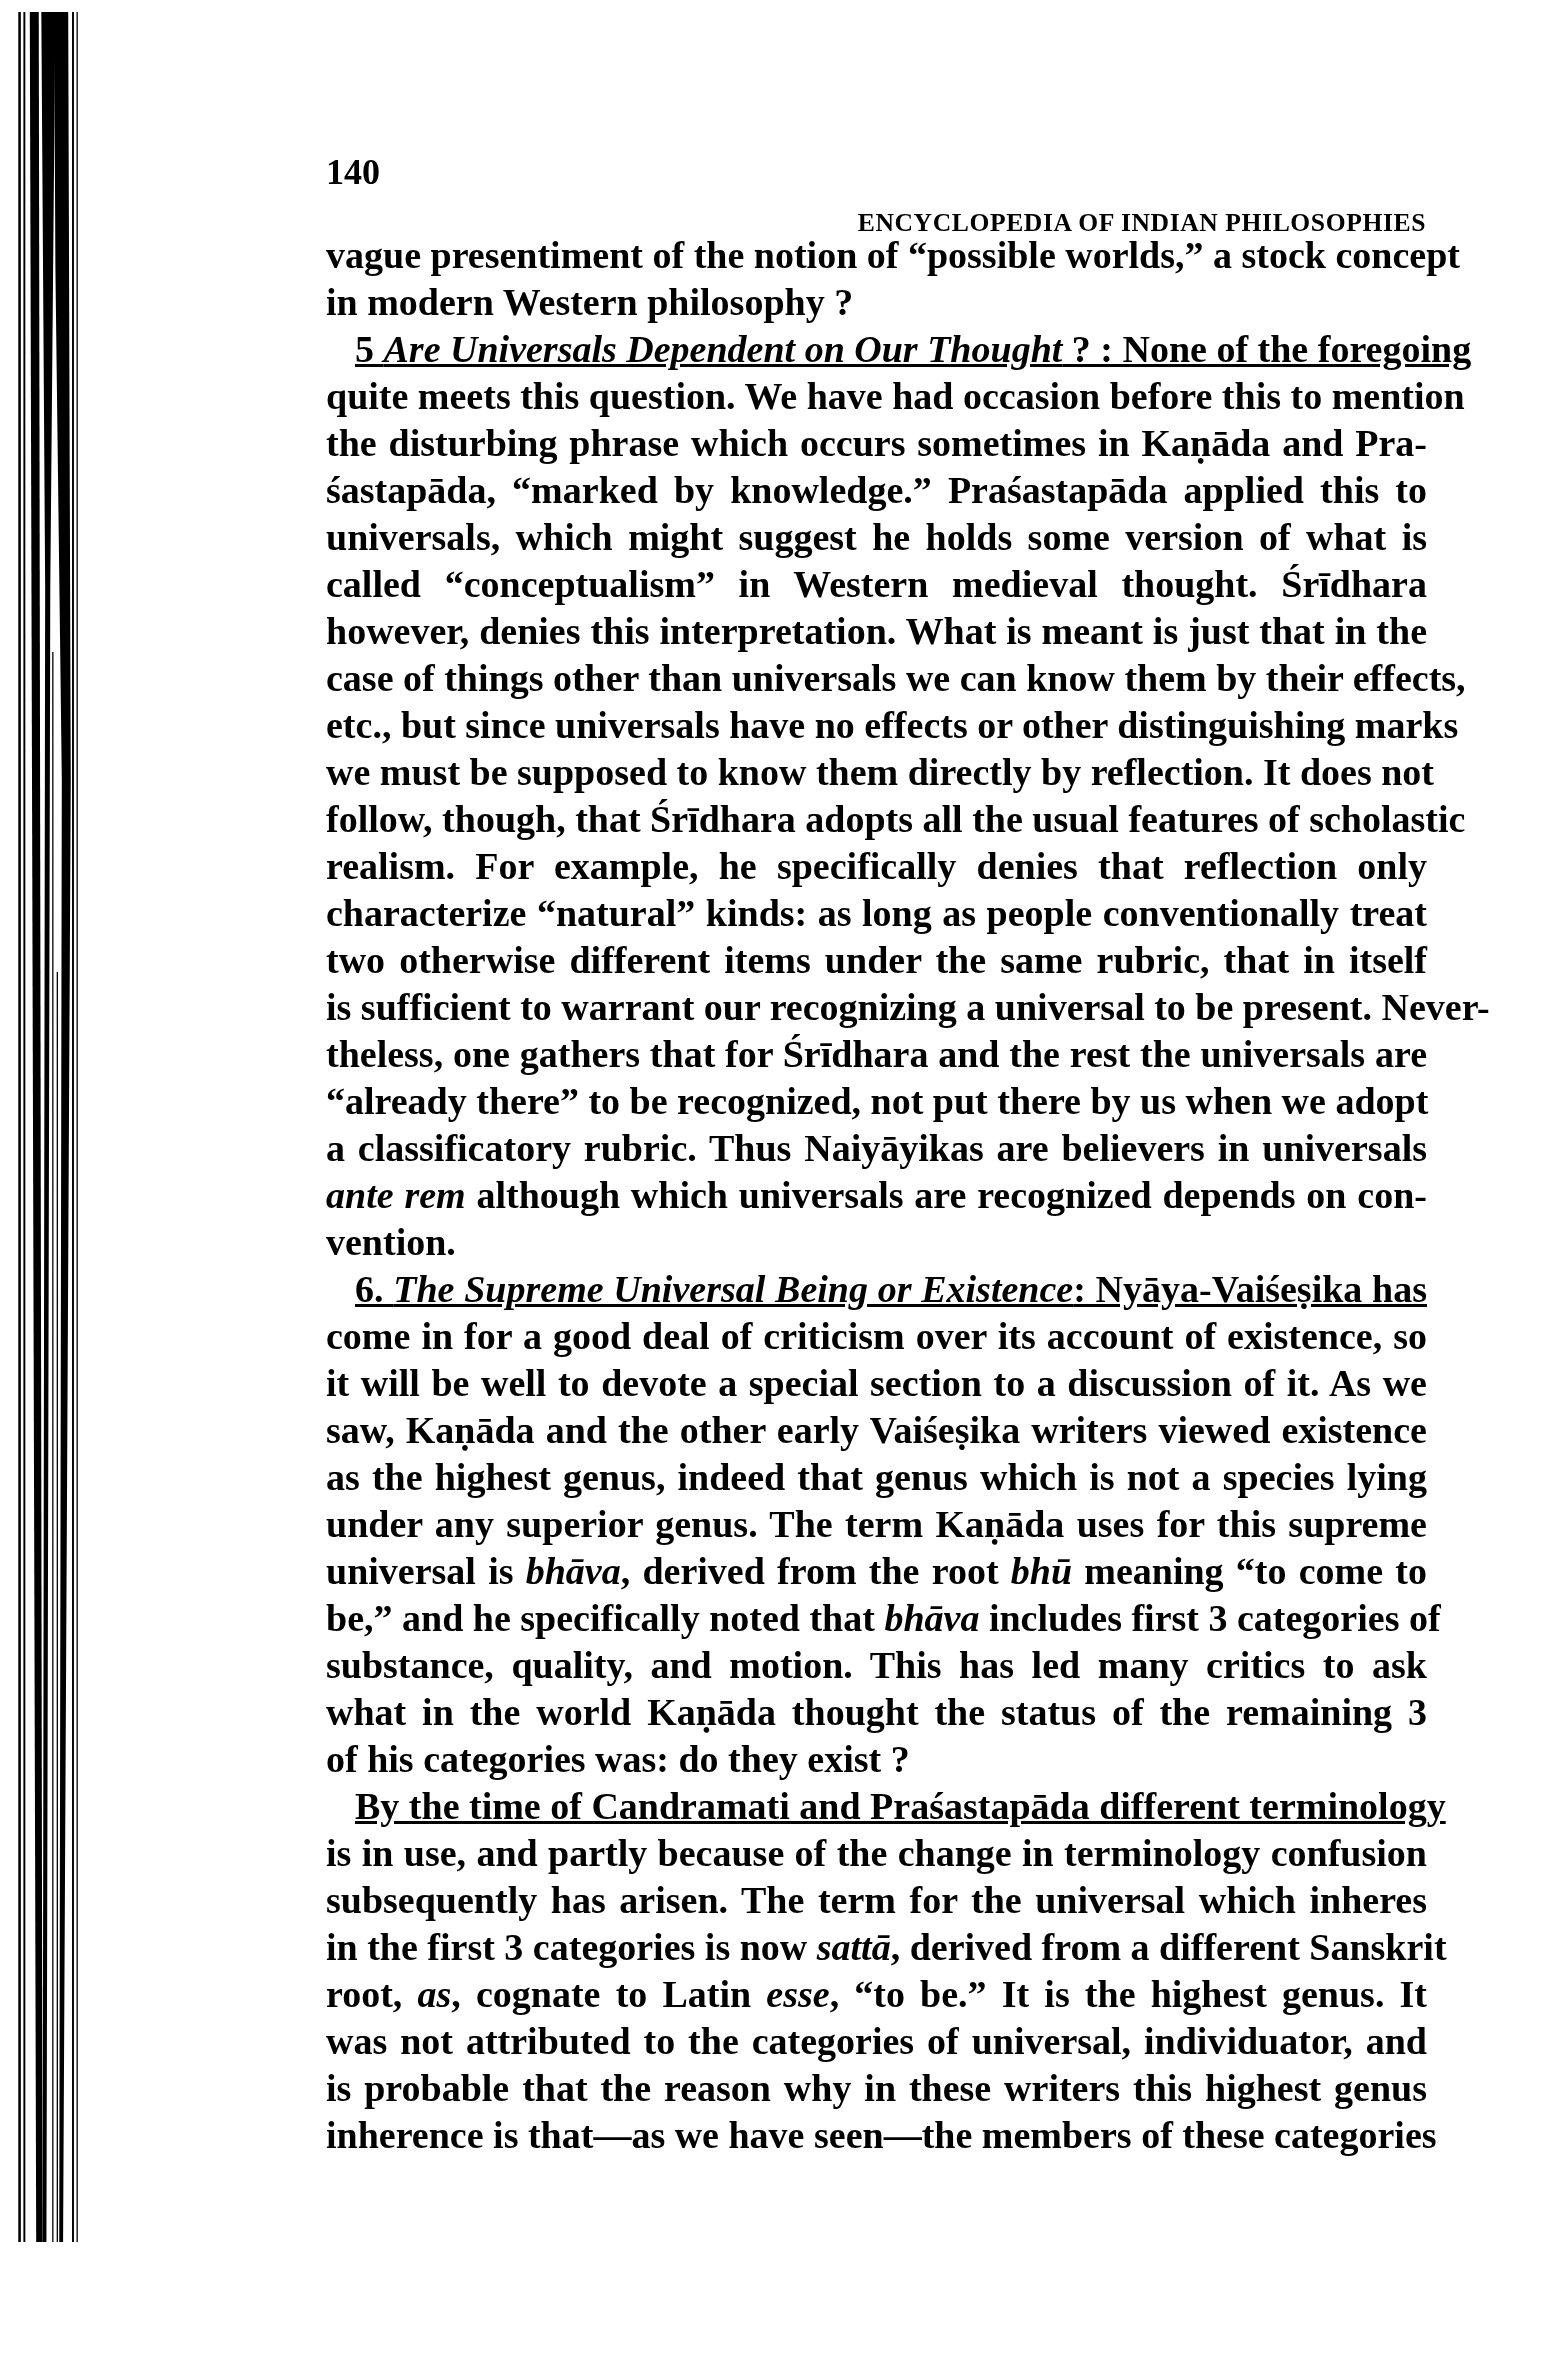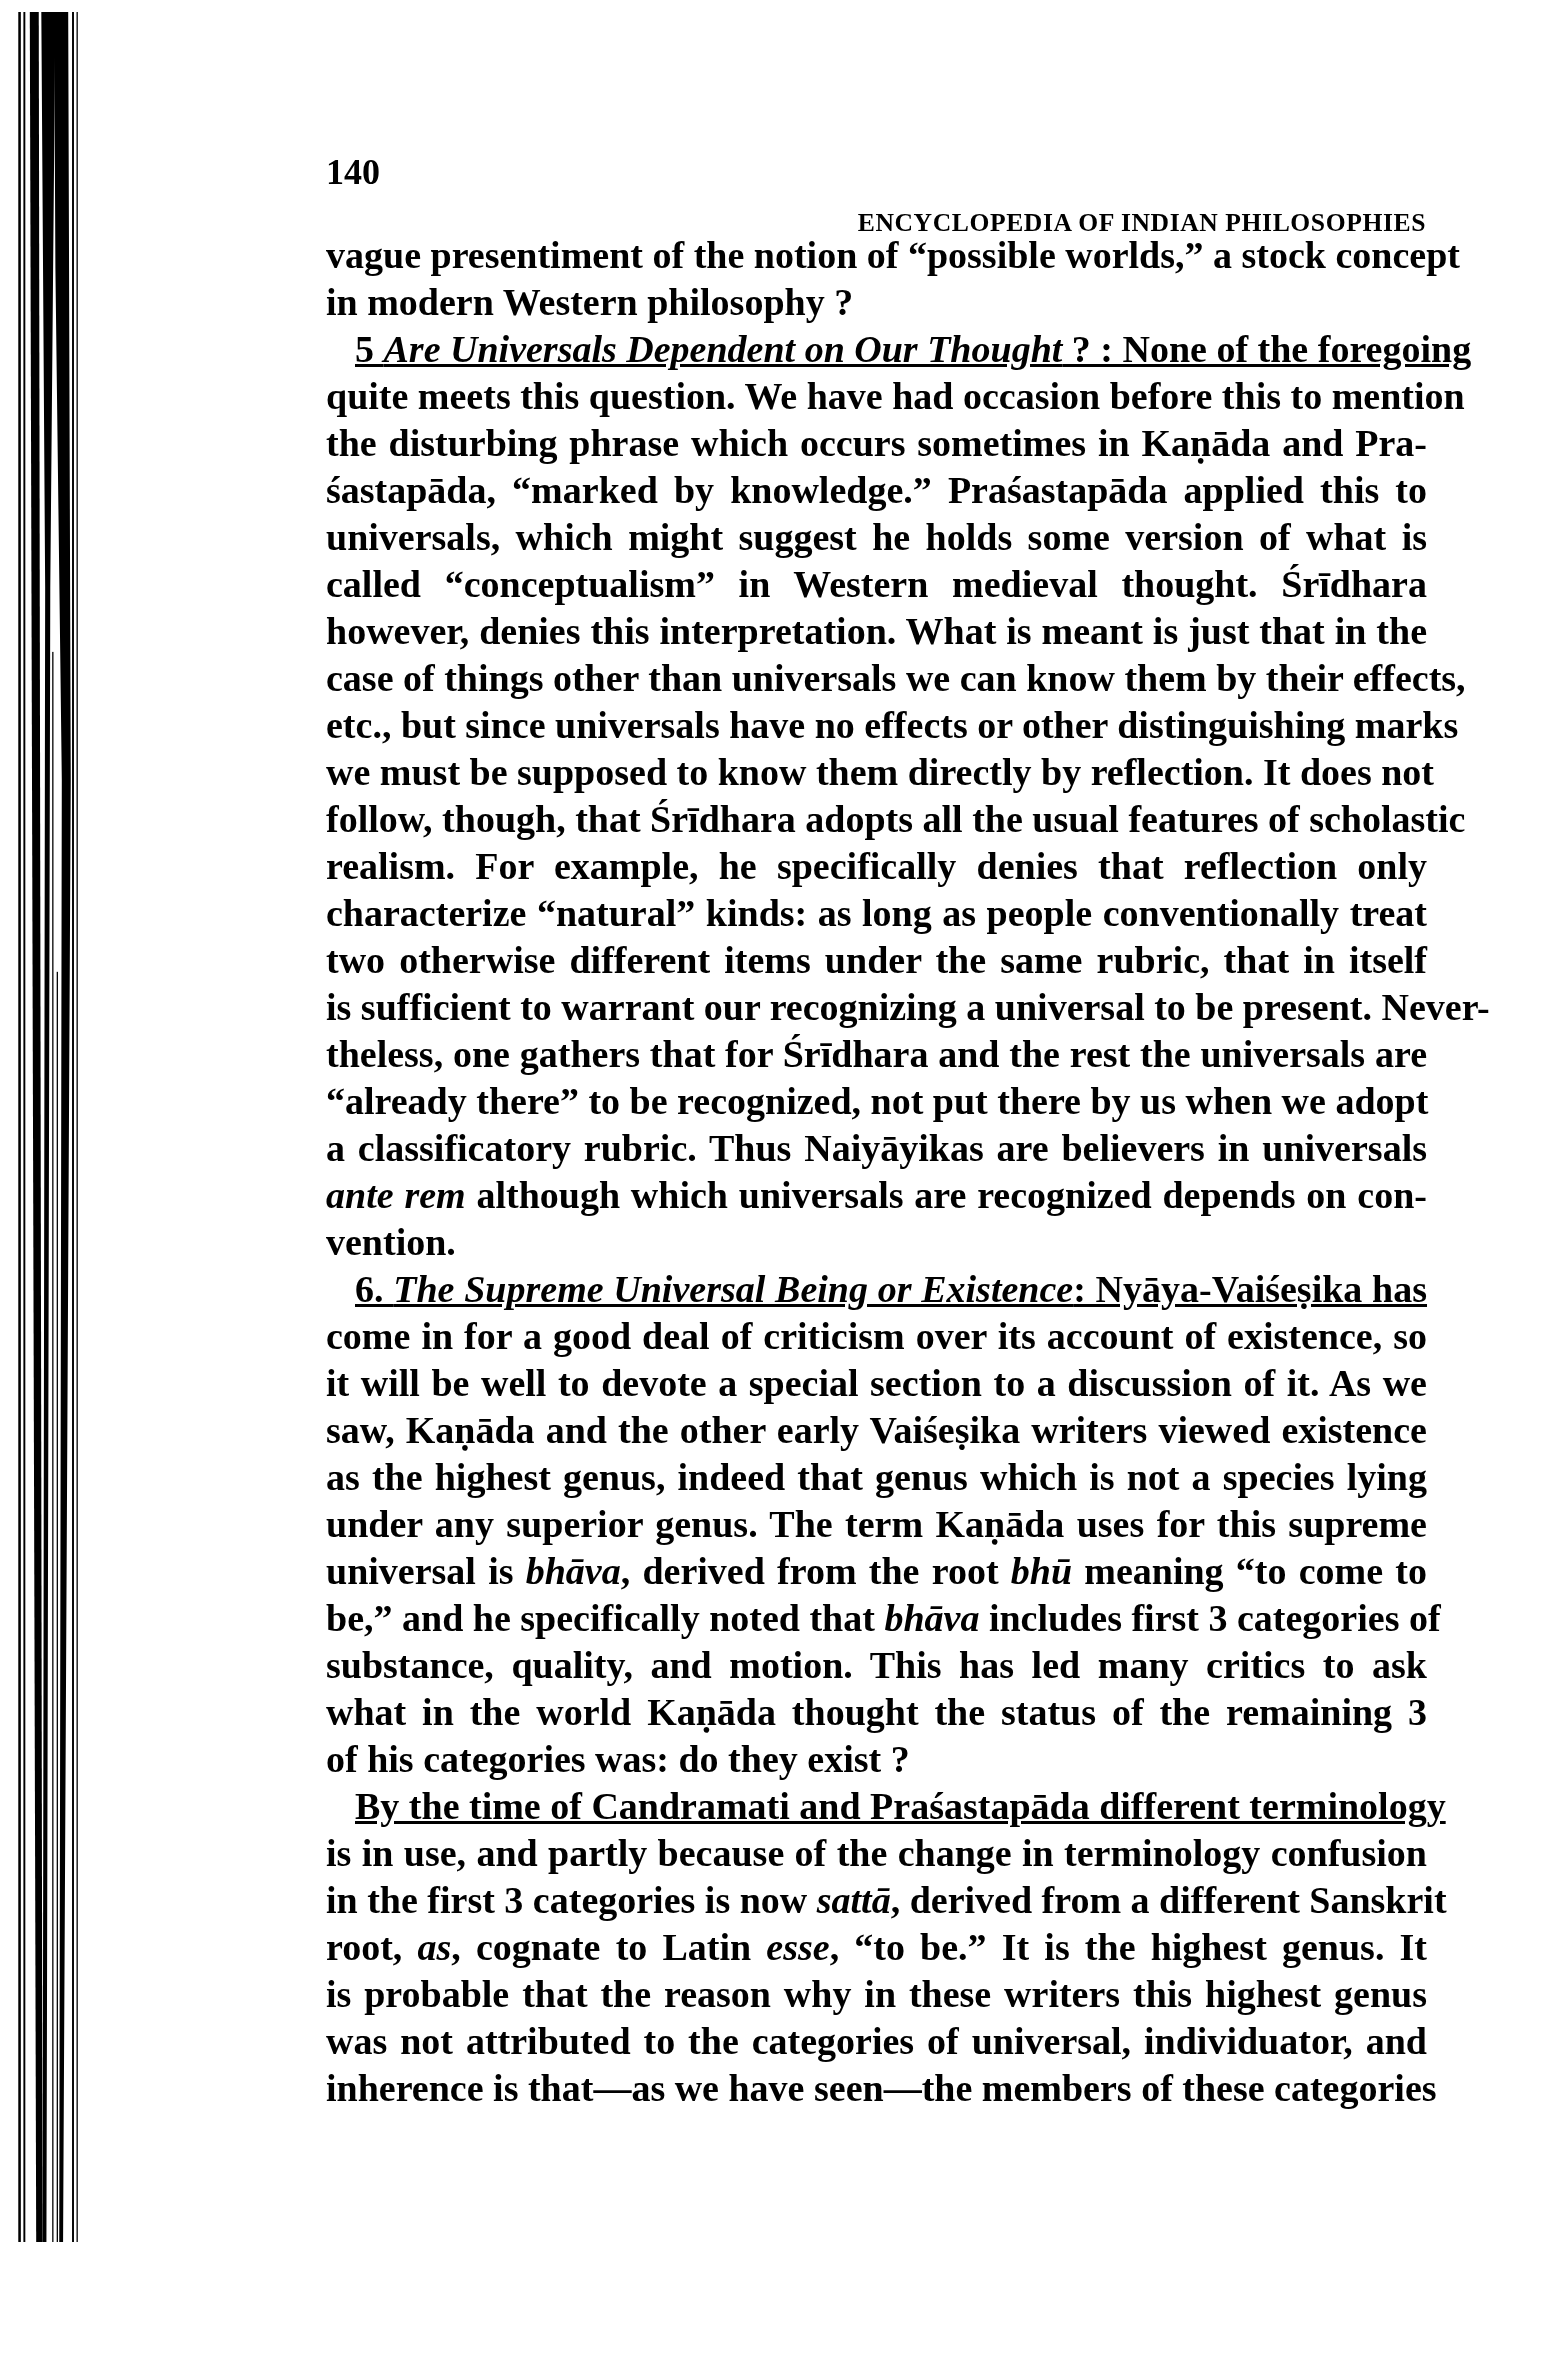--- a/index.html
+++ b/index.html
@@ -60,19 +60,20 @@
     <div class="line"><span>saw, Kaṇāda and the other early Vaiśeṣika writers viewed existence</span></div>
     <div class="line"><span>as the highest genus, indeed that genus which is not a species lying</span></div>
     <div class="line"><span>under any superior genus.  The term Kaṇāda uses for this supreme</span></div>
     <div class="line"><span>universal is </span><i>bhāva</i><span>, derived from the root </span><i>bhū</i><span> meaning “to come to</span></div>
     <div class="line"><span>be,” and he specifically noted that </span><i>bhāva</i><span> includes first 3 categories of</span></div>
     <div class="line"><span>substance, quality, and motion.  This has led many critics to ask</span></div>
     <div class="line"><span>what in the world Kaṇāda thought the status of the remaining 3</span></div>
     <div class="line last"><span>of his categories was: do they exist ?</span></div>
     <div class="line indent"><span>By the time of Candramati and Praśastapāda different terminology</span></div>
     <div class="line"><span>is in use, and partly because of the change in terminology confusion</span></div>
+    <div class="line"><span>subsequently has arisen.  The term for the universal which inheres</span></div>
     <div class="line"><span>in the first 3 categories is now </span><i>sattā</i><span>, derived from a different Sanskrit</span></div>
     <div class="line"><span>root, </span><i>as</i><span>, cognate to Latin </span><i>esse</i><span>, “to be.”  It is the highest genus.  It</span></div>
+    <div class="line"><span>was not attributed to the categories of universal, individuator, and</span></div>
     <div class="line"><span>is probable that the reason why in these writers this highest genus</span></div>
-    <div class="line"><span>was not attributed to the categories of universal, individuator, and</span></div>
     <div class="line"><span>inherence is that—as we have seen—the members of these categories</span></div>
   </div>
 
 
 </body></html>

